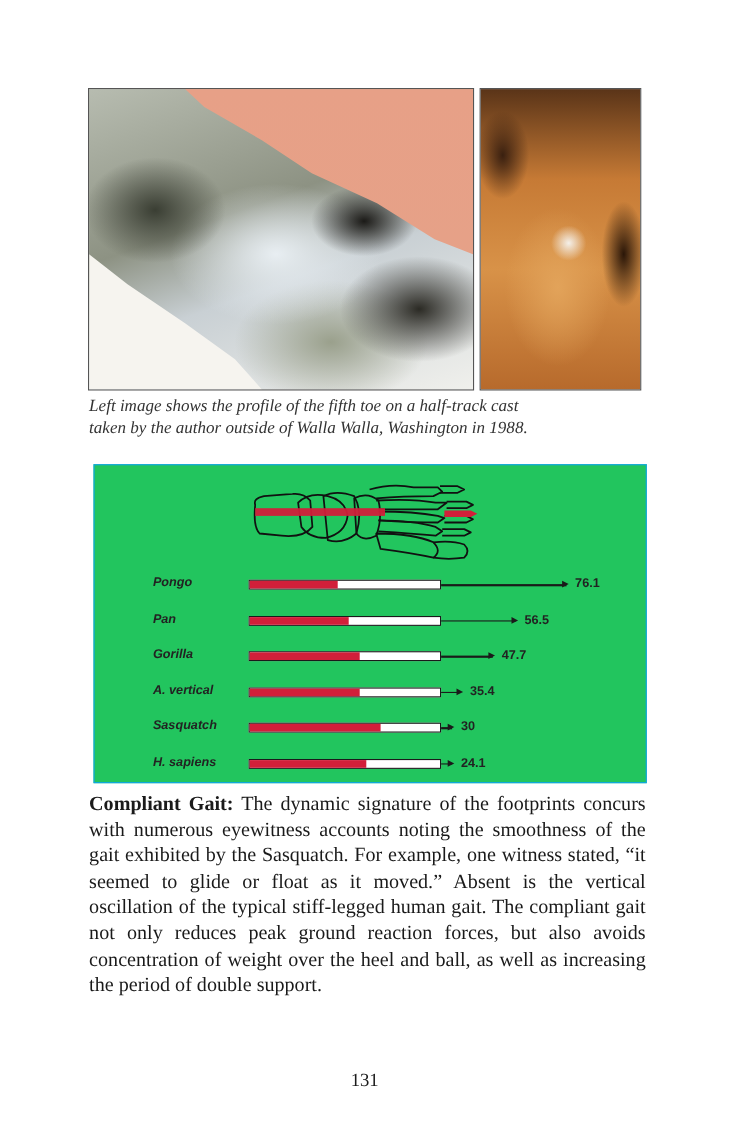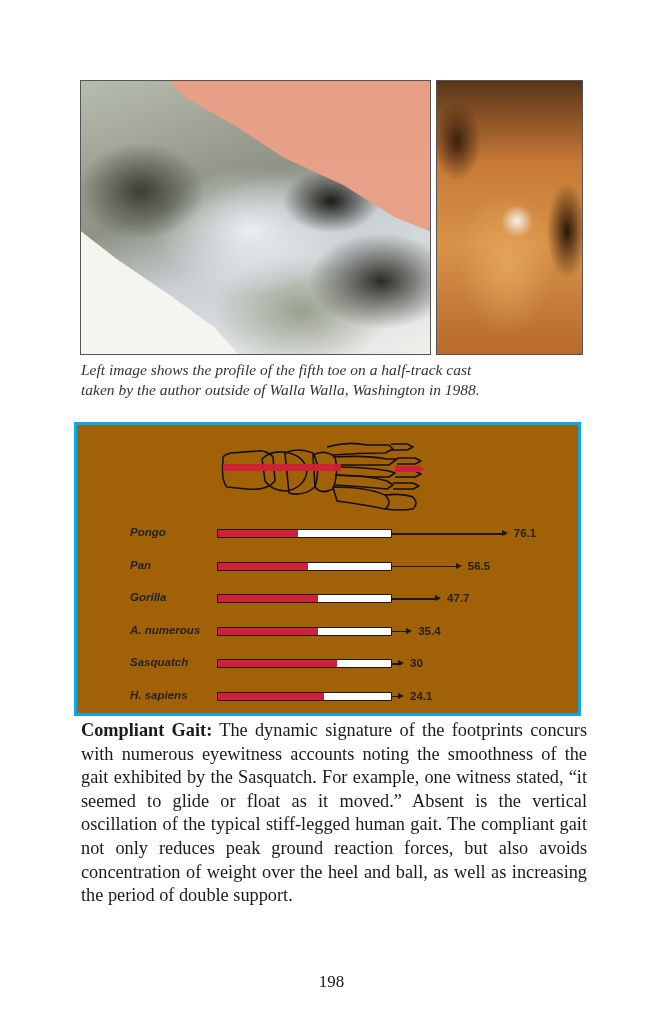--- a/index.html
+++ b/index.html
@@ -25,21 +25,21 @@
       radial-gradient(ellipse 30px 50px at 20px 60px, #3a2010 0%, rgba(58,32,16,0) 80%),
       radial-gradient(ellipse 25px 60px at 130px 150px, #2a1608 0%, rgba(42,22,8,0) 80%),
       radial-gradient(ellipse 40px 40px at 80px 140px, #f4f0ea 0%, rgba(244,240,234,0) 40%),
       radial-gradient(ellipse 60px 90px at 70px 180px, #e2a35a 0%, rgba(226,163,90,0) 80%),
       linear-gradient(180deg, #5a3418 0%, #c67a35 30%, #d89248 60%, #b76a2c 100%);
   }
   .caption { position: absolute; left: 81px; width: 510px; font-style: italic; font-size: 15.5px; line-height: 20px; color: #333; }
   #cap1 { top: 360px; }
   #cap2 { top: 380px; }
 
-  #figure { position: absolute; left: 74px; top: 422px; width: 501px; height: 288px; border: 3px solid #0ea5e9; background: #a16207; }
+  #figure { position: absolute; left: 85px; top: 422px; width: 501px; height: 288px; border: 1px solid #0ea5e9; background: #22c55e; }
   #foot { position: absolute; left: 140px; top: 6px; width: 220px; height: 85px; }
   .chart-label { position: absolute; left: 53px; font-family: "Liberation Sans", sans-serif; font-weight: bold; font-style: italic; font-size: 11.5px; color: #222; }
   .chart-bar { position: absolute; left: 140px; width: 175px; height: 9px; border: 1.5px solid #1a1a1a; background: #fff; box-sizing: border-box; }
   .chart-fill { position: absolute; left: 0; top: 0; bottom: 0; background: #d21f3a; }
   .chart-arrow { position: absolute; height: 1.5px; background: #1a1a1a; }
   .chart-arrow::after { content: ""; position: absolute; right: -2px; top: -3px; border-left: 6px solid #1a1a1a; border-top: 3.5px solid transparent; border-bottom: 3.5px solid transparent; }
   .chart-value { position: absolute; font-family: "Liberation Sans", sans-serif; font-weight: bold; font-size: 11.5px; color: #222; text-align: right; }
 
   #body-text { position: absolute; left: 81px; top: 719px; width: 506px; font-size: 18.3px; line-height: 23.6px; text-align: justify; color: #1a1a1a; }
   #body-text b { font-weight: bold; }
@@ -91,21 +91,21 @@
         <div class="chart-fill" style="width: 52%; background: rgb(210, 31, 58);"></div>
       </div>
       <div class="chart-arrow" style="left: 315px; top: 140.5px; width: 67.775px;"></div>
       <div class="chart-value" style="left: 390.775px; top: 134.5px;">56.5</div>
       <div class="chart-label" style="top: 166px;">Gorilla</div>
       <div class="chart-bar" style="top: 169px;">
         <div class="chart-fill" style="width: 58%; background: rgb(210, 31, 58);"></div>
       </div>
       <div class="chart-arrow" style="left: 315px; top: 173px; width: 47.095px;"></div>
       <div class="chart-value" style="left: 370.095px; top: 167px;">47.7</div>
-      <div class="chart-label" style="top: 198.5px;">A. numerous</div>
+      <div class="chart-label" style="top: 198.5px;">A. vertical</div>
       <div class="chart-bar" style="top: 201.5px;">
         <div class="chart-fill" style="width: 58%; background: rgb(210, 31, 58);"></div>
       </div>
       <div class="chart-arrow" style="left: 315px; top: 205.5px; width: 18.19px;"></div>
       <div class="chart-value" style="left: 341.19px; top: 199.5px;">35.4</div>
       <div class="chart-label" style="top: 231px;">Sasquatch</div>
       <div class="chart-bar" style="top: 234px;">
         <div class="chart-fill" style="width: 69%; background: rgb(210, 31, 58);"></div>
       </div>
       <div class="chart-arrow" style="left: 315px; top: 238px; width: 10px;"></div>
@@ -114,13 +114,13 @@
       <div class="chart-bar" style="top: 266.5px;">
         <div class="chart-fill" style="width: 61%; background: rgb(210, 31, 58);"></div>
       </div>
       <div class="chart-arrow" style="left: 315px; top: 270.5px; width: 10px;"></div>
       <div class="chart-value" style="left: 333px; top: 264.5px;">24.1</div>
     </div>
 </div>
 
 <div id="body-text"><b>Compliant Gait:</b><span> The dynamic signature of the footprints concurs with numerous eyewitness accounts noting the smoothness of the gait exhibited by the Sasquatch. For example, one witness stated, “it seemed to glide or float as it moved.” Absent is the vertical oscillation of the typical stiff-legged human gait. The compliant gait not only reduces peak ground reaction forces, but also avoids concentration of weight over the heel and ball, as well as increasing the period of double support.</span></div>
 
-<div id="page-number">198</div>
+<div id="page-number">131</div>
 
 </body></html>

